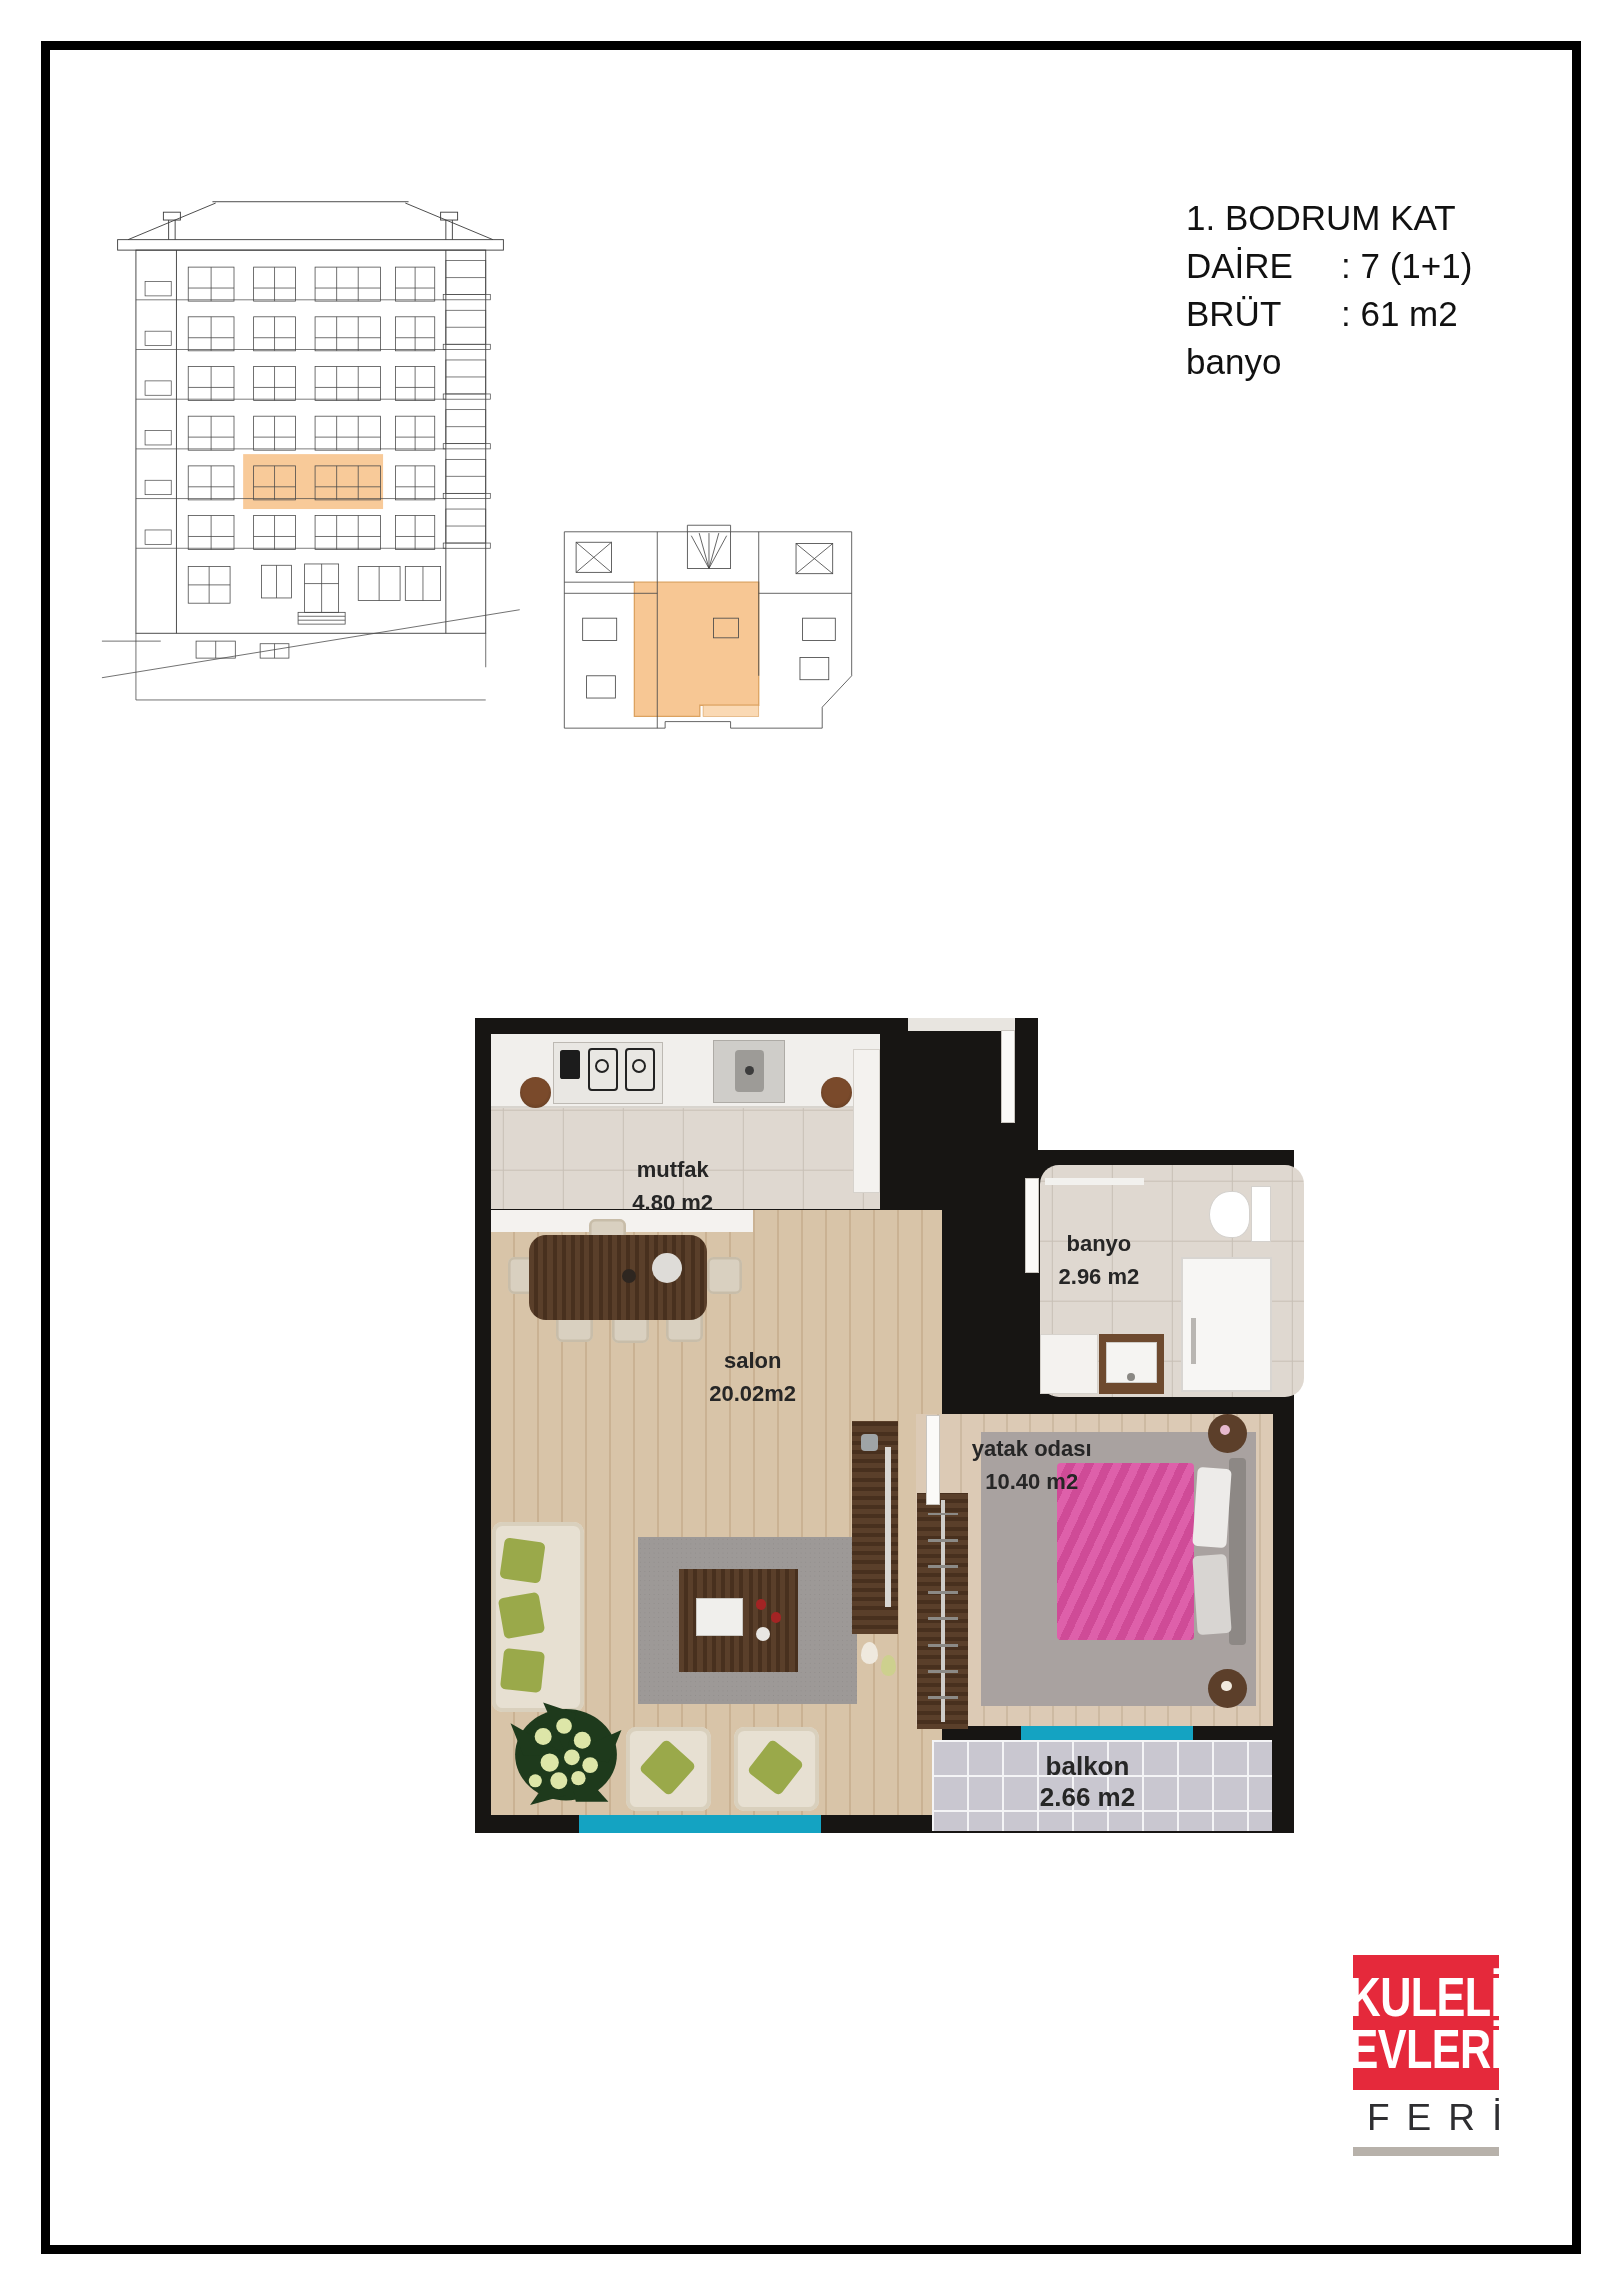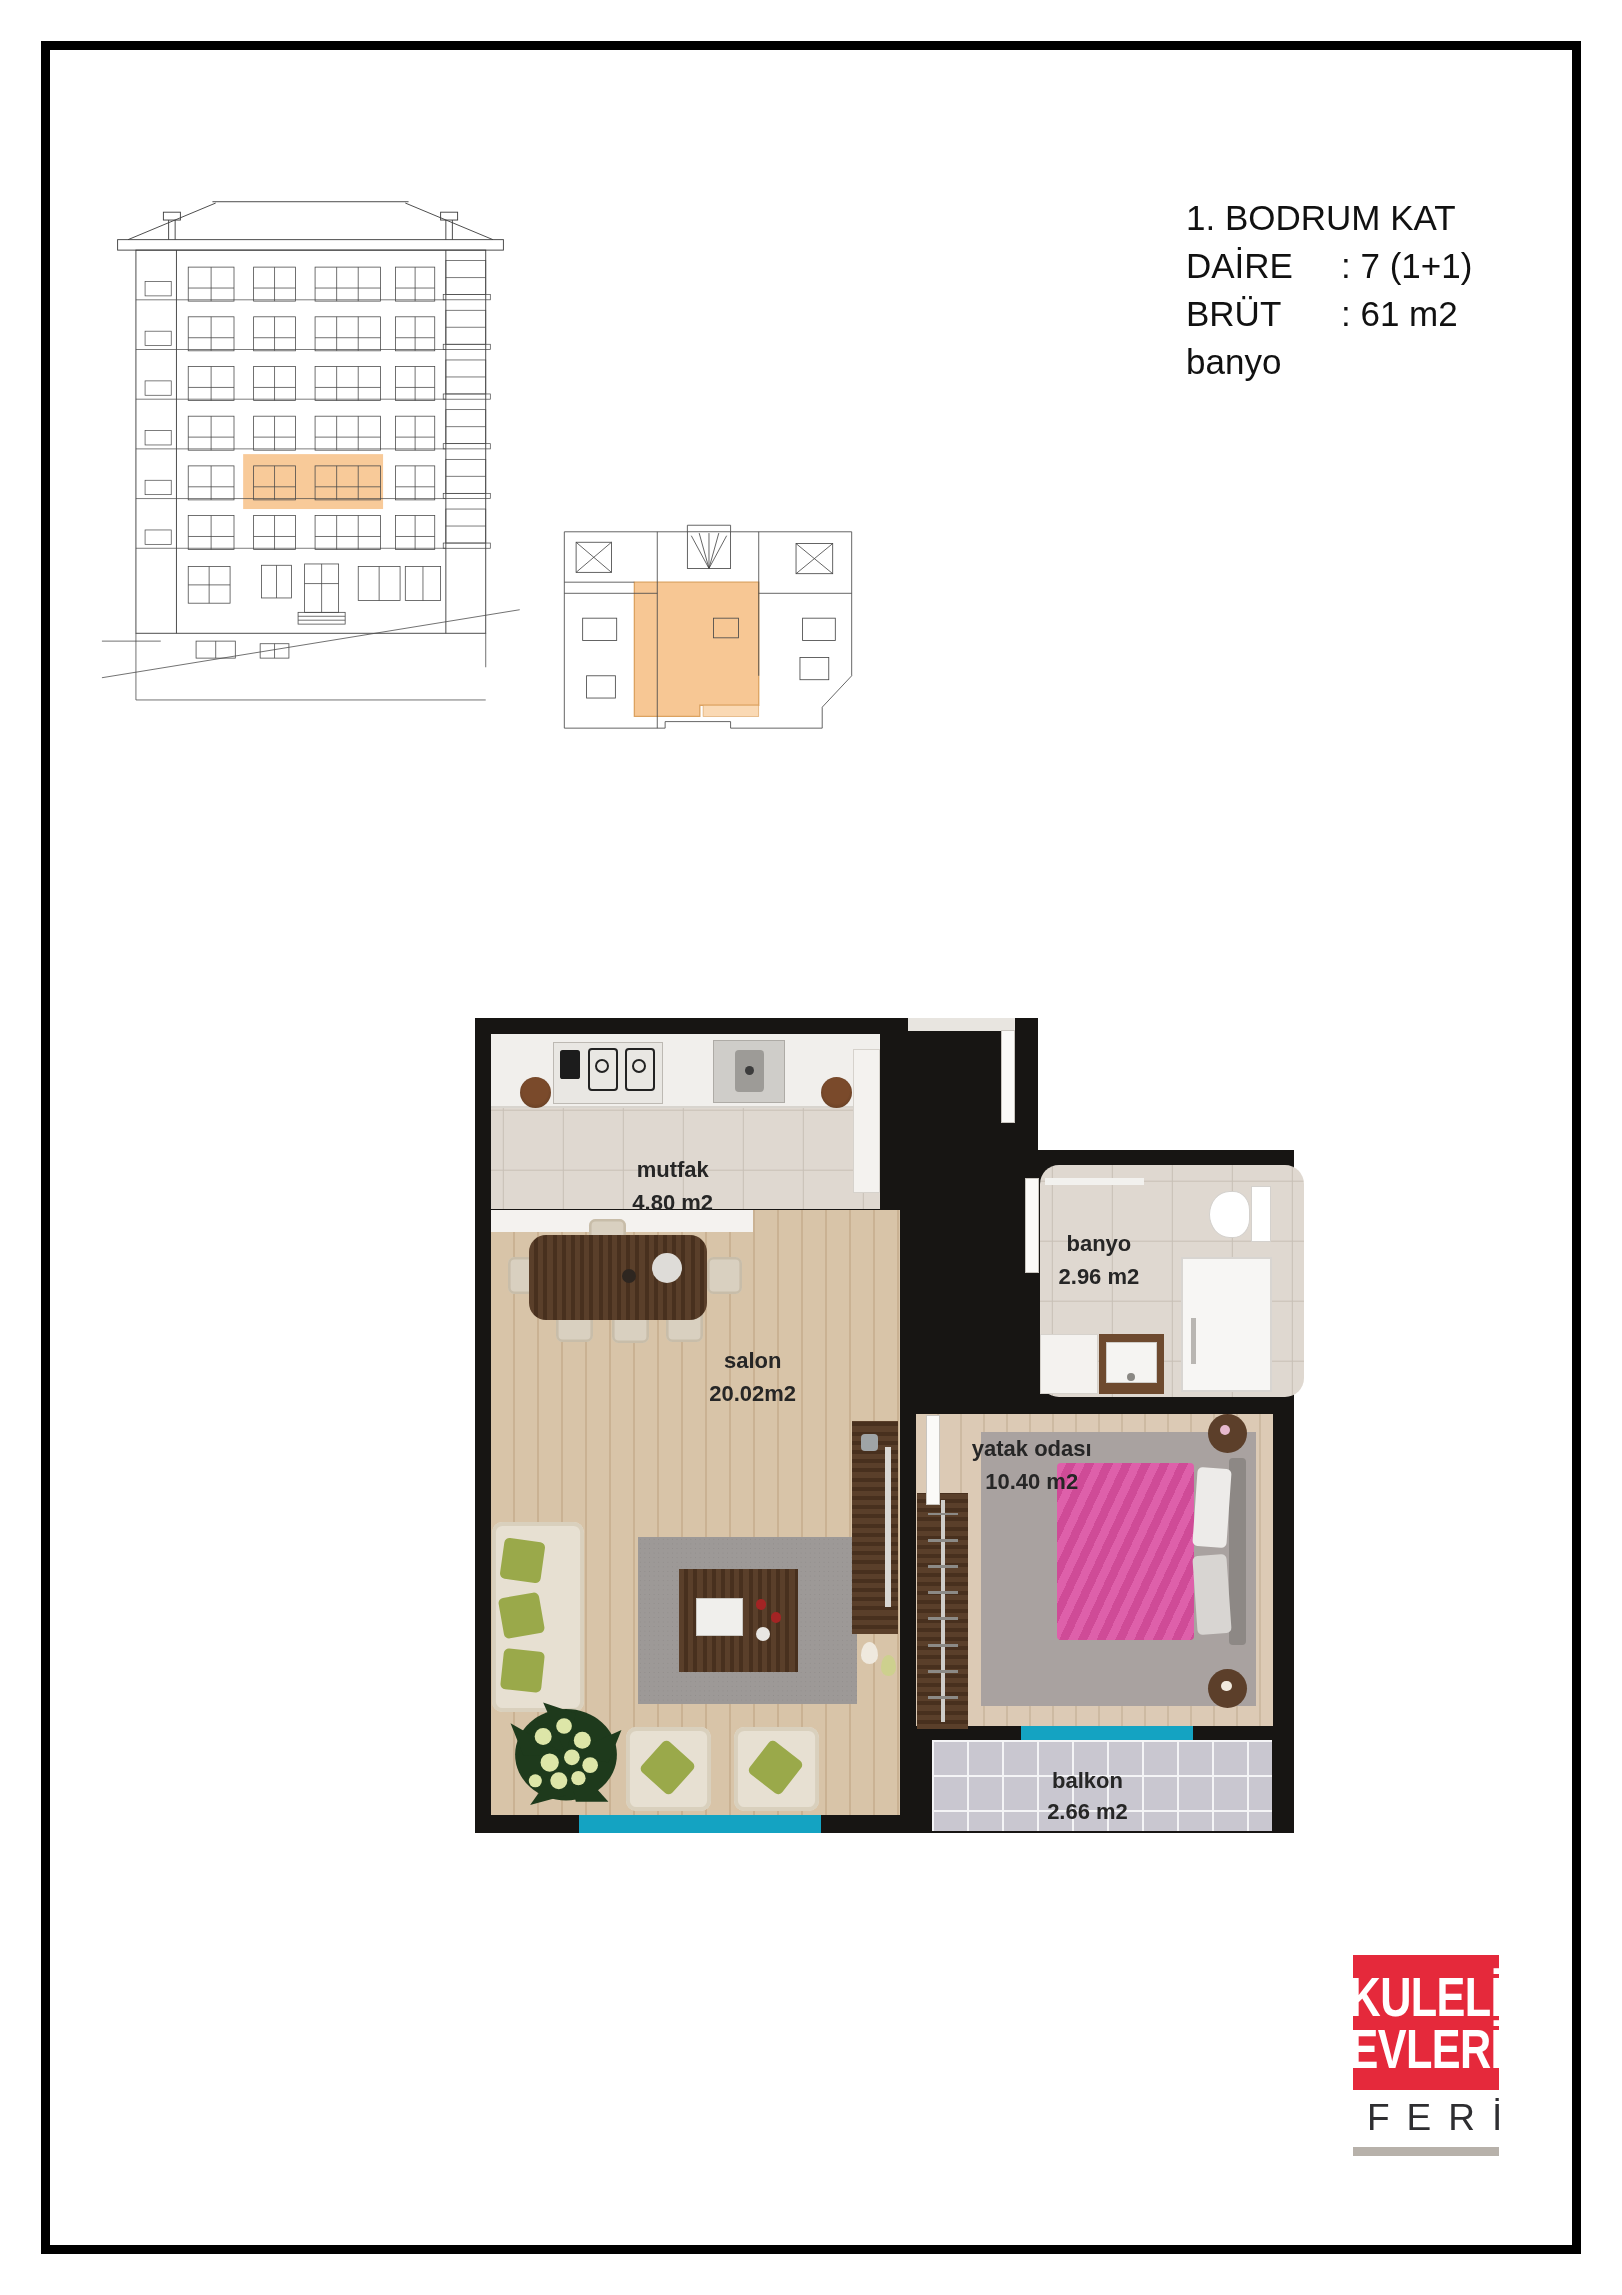--- a/index.html
+++ b/index.html
@@ -16,21 +16,21 @@
   .hlabel{width:155px;flex:0 0 155px;}
 
   
   .plan{left:475px;top:1018px;width:819px;height:815px;background:#171513;}
   .notch{left:563px;top:0;width:256px;height:132px;background:#fff;}
 
   .tile{background-color:#DFD8D0;
         background-image:linear-gradient(#c7bfb5 1px,transparent 1px),
                          linear-gradient(90deg,#c7bfb5 1px,transparent 1px);
         background-size:60px 60px;background-position:11.8px 15.7px;}
-  .wood-salon{background:repeating-linear-gradient(90deg,#D8C4A8 0 22px,#cab293 22px 24px);}
+  .wood-salon{background:repeating-linear-gradient(90deg,#D8C4A8 0 22px,#cab293 22px 24px);padding-left:42px;}
   .wood-bedroom{background:repeating-linear-gradient(90deg,#DCCAB5 0 21px,#cdbaa2 21px 23px);}
   .balcony-tile{background-color:#c9c7d0;
         background-image:linear-gradient(#f4f4f6 2px,transparent 2px),
                          linear-gradient(90deg,#f4f4f6 2px,transparent 2px);
         background-size:35px 35px;}
   .teal{background:#14a3c2;}
   .white-fix{background:#f4f2ef;border:1.3px solid #d6d2cc;box-sizing:border-box;}
 
   .room-label{position:absolute;text-align:center;font-weight:bold;color:#262626;
               font-size:22px;line-height:33px;}
@@ -439,21 +439,21 @@
     </div>
     <div class="room-label" style="left:17.7px;top:18.3px;width:196px;">
       <div>yatak odası</div>
         <div>10.40 m2</div>
     </div>
   </div>
   <div class="abs" style="left:451px;top:397px;width:14.4px;height:90px;background:#fbfaf8;border:1.3px solid #c9c5bf;box-sizing:border-box;"></div>
   <div class="abs teal" style="left:546px;top:708px;width:172px;height:14.4px;"></div>
 
   <div class="abs balcony-tile" style="left:457px;top:722px;width:340px;height:91px;">
-    <div class="room-label" style="left:77px;top:25px;width:157px;font-size:22px;line-height:31px;">
+    <div class="room-label" style="left:77px;top:11px;width:157px;font-size:26px;line-height:31px;">
       <div>balkon</div>
         <div>2.66 m2</div>
     </div>
   </div>
 
 </div>
 
 <div class="abs logo-box">
   <div class="logo-line">KULELİ</div>
   <div class="logo-line">EVLERİ</div>

